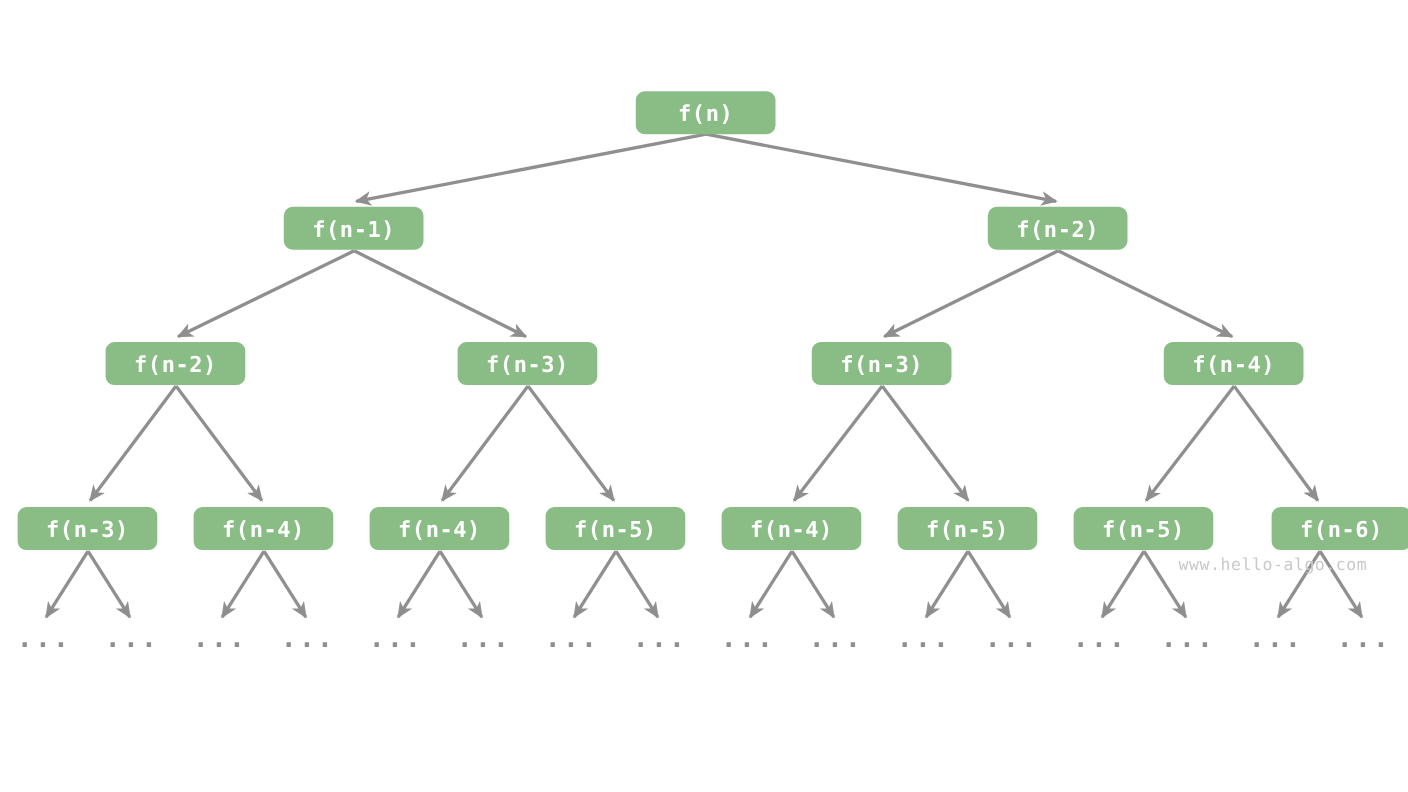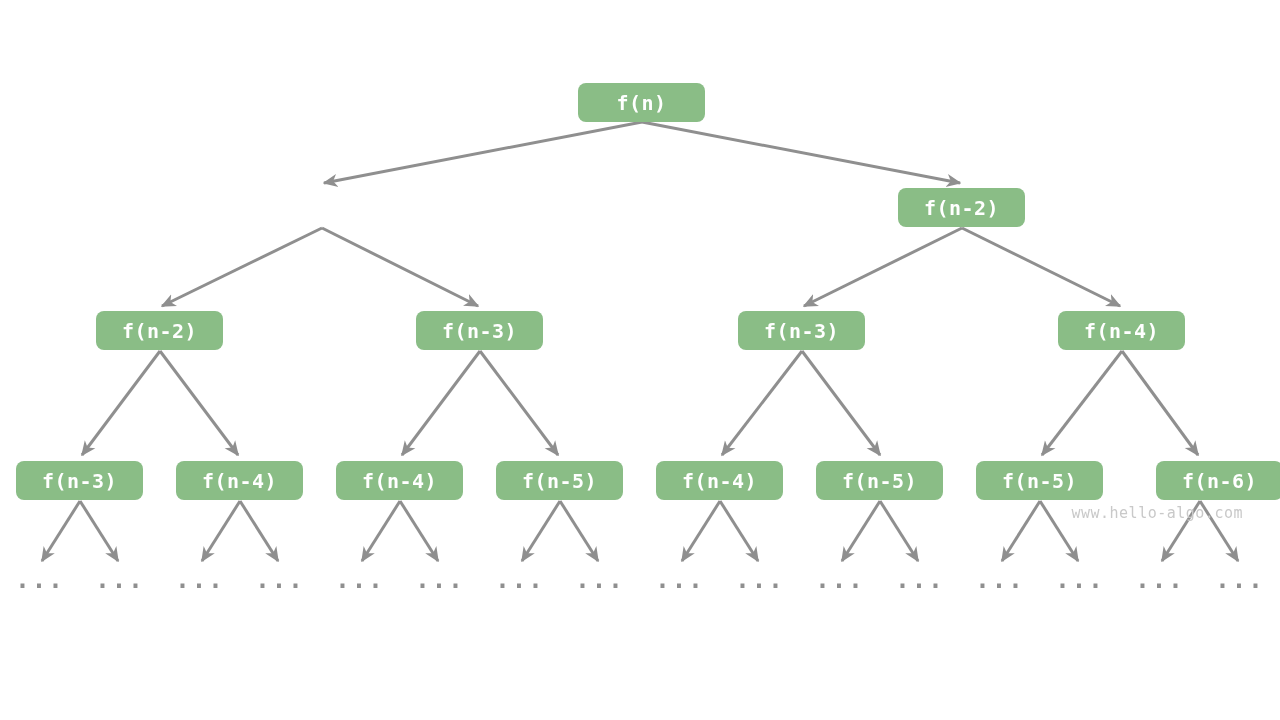--- a/index.html
+++ b/index.html
@@ -84,20 +84,21 @@
       <line x1="880" y1="501" x2="918" y2="561" marker-end="url(#arrow)"></line>
       <line x1="1040" y1="501" x2="1002" y2="561" marker-end="url(#arrow)"></line>
       <line x1="1040" y1="501" x2="1078" y2="561" marker-end="url(#arrow)"></line>
       <line x1="1200" y1="501" x2="1162" y2="561" marker-end="url(#arrow)"></line>
       <line x1="1200" y1="501" x2="1238" y2="561" marker-end="url(#arrow)"></line>
     </g>
   </svg>
 
   <div class="node" style="left:578px; top:83px;">f(n)</div>
 
+  <div class="node" style="left:258px; top:188px;">f(n-1)</div>
   <div class="node" style="left:898px; top:188px;">f(n-2)</div>
 
   <div class="node" style="left:96px;   top:311px;">f(n-2)</div>
   <div class="node" style="left:416px;  top:311px;">f(n-3)</div>
   <div class="node" style="left:738px;  top:311px;">f(n-3)</div>
   <div class="node" style="left:1058px; top:311px;">f(n-4)</div>
 
   <div class="node" style="left:16px;   top:461px;">f(n-3)</div>
   <div class="node" style="left:176px;  top:461px;">f(n-4)</div>
   <div class="node" style="left:336px;  top:461px;">f(n-4)</div>

